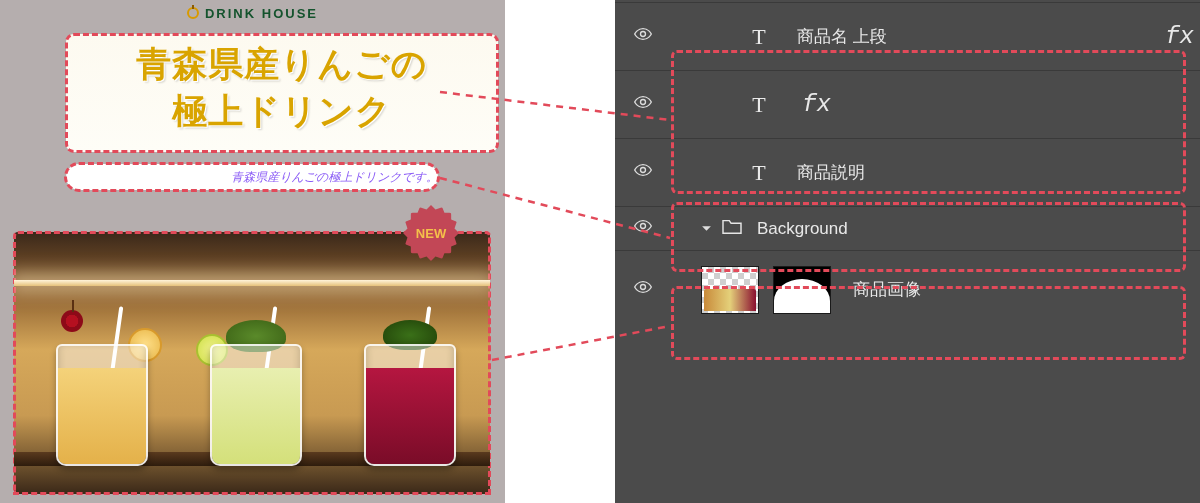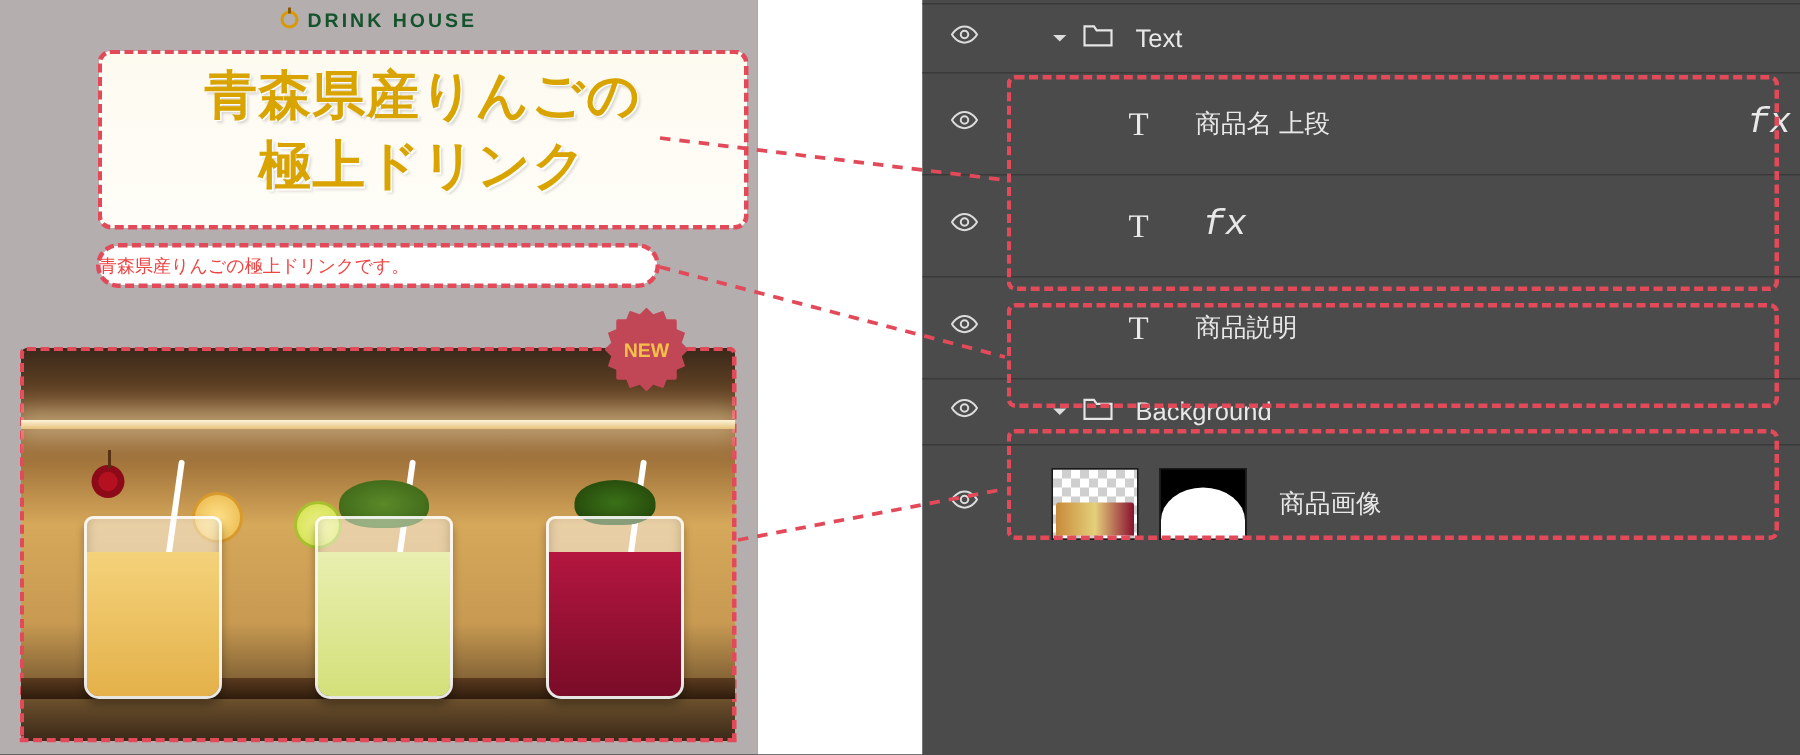--- a/index.html
+++ b/index.html
@@ -70,25 +70,26 @@
     font-family: "Hiragino Maru Gothic ProN","Yu Gothic",sans-serif;
   }
 
   .desc-box {
     position: absolute;
     left: 66px; top: 164px;
     width: 372px; height: 26px;
     background: #fff;
     border-radius: 13px;
     font-size: 12px;
-    color: #ef4444;
-    text-align: left;
+    color: #8b5cf6;
+    text-align: right;
     line-height: 26px;
     outline: 3px dashed #e24a5a;
     outline-offset: -1px;
+    font-style: italic;
   }
 
   .new-badge{
     position:absolute;
     top:205px; right:46px;
     width:56px; height:56px;
     background:#c24756;
     color:#f4c04a;
     font-size:13px;
     font-weight:700;
@@ -320,42 +321,20 @@
           <div class="drink"></div>
         </div>
     </div>
   </div>
 </div>
 
 <div class="divider"></div>
 
 <div class="panel">
 
-  <div class="layer-row group">
-    <div class="vis-col">
-      <span class="eye-icon">
-        <svg viewBox="0 0 24 24">
-            <path d="M2 12s3.5-6.5 10-6.5S22 12 22 12s-3.5 6.5-10 6.5S2 12 2 12Z"></path>
-            <circle cx="12" cy="12" r="3"></circle>
-          </svg>
-      </span>
-    </div>
-    <div class="indent-1"></div>
-    <span class="disclose">
-      <svg viewBox="0 0 10 10">
-          <path d="M1 3l4 4 4-4Z"></path>
-        </svg>
-    </span>
-    <span class="folder-icon">
-      <svg viewBox="0 0 24 20">
-          <path d="M2 4h7l2 3h11v11H2Z"></path>
-        </svg>
-    </span>
-    <span class="layer-label">Text</span>
-  </div>
 
   <div class="layer-row">
     <div class="vis-col">
       <span class="eye-icon">
         <svg viewBox="0 0 24 24">
             <path d="M2 12s3.5-6.5 10-6.5S22 12 22 12s-3.5 6.5-10 6.5S2 12 2 12Z"></path>
             <circle cx="12" cy="12" r="3"></circle>
           </svg>
       </span>
     </div>

